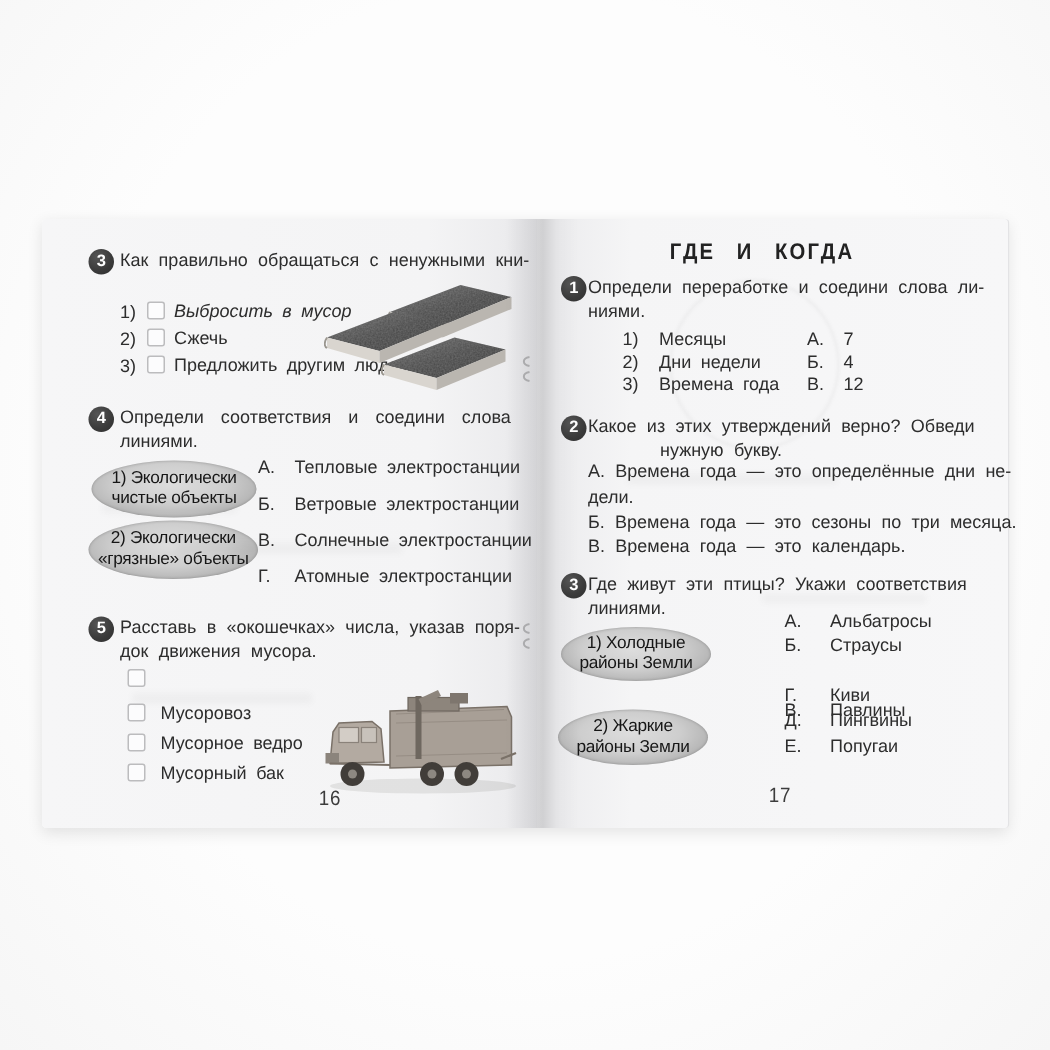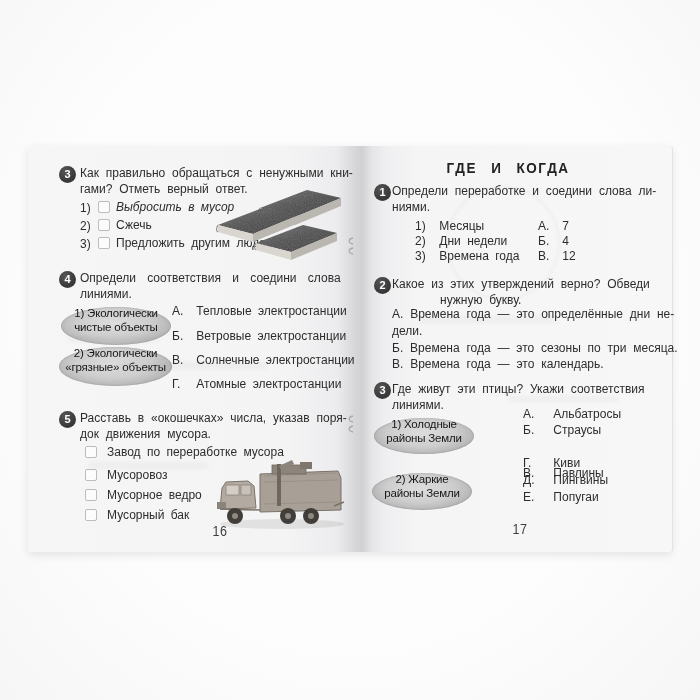--- a/index.html
+++ b/index.html
@@ -37,21 +37,21 @@
   }
   .cbx{
     position:absolute;width:12px;height:12px;border:1.4px solid #bcbcbe;border-radius:2px;
     background:#fcfcfd;box-sizing:border-box;
   }
   .itemnum{position:absolute;font-size:12px;color:#2d2d2d;}
   .itemlabel{position:absolute;font-size:12px;color:#2d2d2d;white-space:nowrap;word-spacing:3px;}
   .oval{
     position:absolute;border-radius:50%;
     background:radial-gradient(ellipse at 48% 42%, #dddddd 0%, #cecece 45%, #adadad 82%, #949494 100%);
-    display:flex;flex-direction:column;align-items:center;
+    display:flex;flex-direction:column;align-items:center;justify-content:center;
     font-size:11.5px;line-height:13.5px;color:#161616;text-align:center;letter-spacing:-0.2px;
     box-shadow:inset 0 0 2px rgba(0,0,0,0.25);
   }
   .mopt{position:absolute;font-size:12px;white-space:nowrap;word-spacing:3px;color:#2d2d2d;}
   .mletter{display:inline-block;min-width:18px;}
   .header{
     position:absolute;font-size:13.5px;font-weight:bold;letter-spacing:1.5px;word-spacing:9px;
     color:#222;transform:scaleY(1.12);white-space:nowrap;
   }
   .pagenum{position:absolute;font-size:12.5px;color:#3c3c3c;letter-spacing:0.5px;transform:scaleY(1.1);}
@@ -61,21 +61,20 @@
 </style>
 </head>
 <body>
 
 <div class="booklet">
 
   <div class="page left">
 
     <div class="badge" style="left:31px;top:20px;">3</div>
     <div class="qtext" style="left:52px;top:19px;">Как правильно обращаться с ненужными кни-</div>
-    <div class="qtext" style="left:52px;top:35px;">гами? Отметь верный ответ.</div>
 
     <div class="itemnum" style="left:52px;top:55px;">1)</div>
     <div class="cbx" style="left:70px;top:55px;"></div>
     <div class="itemlabel" style="left:88px;top:54px;font-style:italic;">Выбросить в мусор</div>
 
     <div class="itemnum" style="left:52px;top:73px;">2)</div>
     <div class="cbx" style="left:70px;top:73px;"></div>
     <div class="itemlabel" style="left:88px;top:72px;">Сжечь</div>
 
     <div class="itemnum" style="left:52px;top:91px;">3)</div>
@@ -137,21 +136,20 @@
     <div class="mopt" style="left:144px;top:231px;">
       <span class="mletter">Г.</span>
       <span>Атомные электростанции</span>
     </div>
 
     <div class="badge" style="left:31px;top:265px;">5</div>
     <div class="qtext" style="left:52px;top:264px;">Расставь в «окошечках» числа, указав поря-</div>
     <div class="qtext" style="left:52px;top:280px;">док движения мусора.</div>
 
     <div class="cbx" style="left:57px;top:300px;"></div>
-    <div class="itemlabel" style="left:79px;top:299px;">Завод по переработке мусора</div>
     <div class="cbx" style="left:57px;top:323px;"></div>
     <div class="itemlabel" style="left:79px;top:322px;">Мусоровоз</div>
     <div class="cbx" style="left:57px;top:343px;"></div>
     <div class="itemlabel" style="left:79px;top:342px;">Мусорное ведро</div>
     <div class="cbx" style="left:57px;top:363px;"></div>
     <div class="itemlabel" style="left:79px;top:362px;">Мусорный бак</div>
 
     <div style="position:absolute;left:186px;top:312px;">
       <svg width="134" height="74" viewBox="0 0 134 74">
         <ellipse cx="68" cy="66" rx="62" ry="5" fill="rgba(60,55,50,0.10)"></ellipse>

